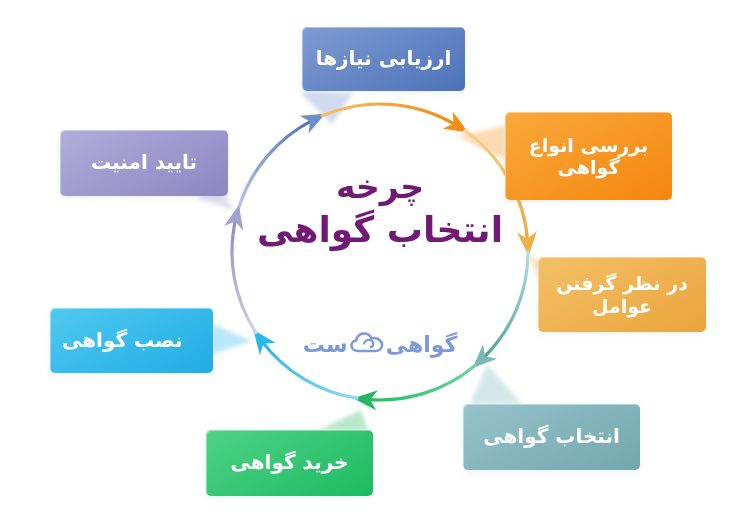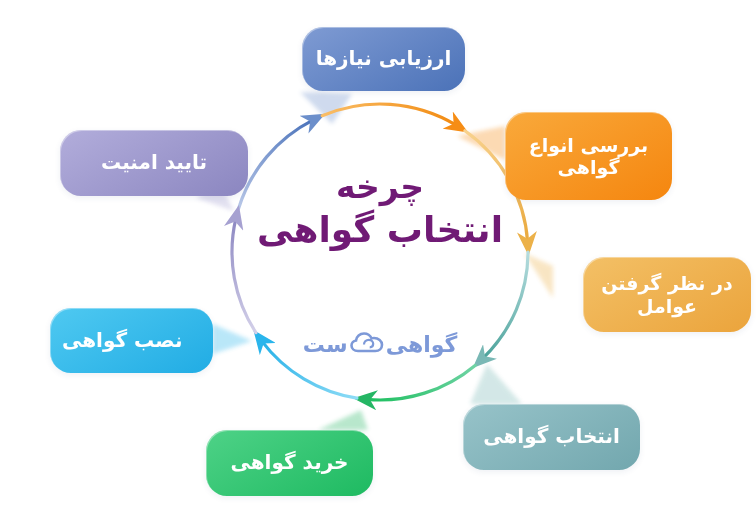--- a/index.html
+++ b/index.html
@@ -1,21 +1,21 @@
 <!DOCTYPE html>
 <html lang="fa"><head>
 <meta charset="utf-8">
 <style>
   html,body{margin:0;padding:0;background:#fff;}
   body{font-family:"DejaVu Sans","Liberation Sans",sans-serif;}
   .stage{position:relative;width:756px;height:520px;background:#fff;overflow:hidden;}
   .ring-svg{position:absolute;left:0;top:0;width:756px;height:520px;}
   .step{
     position:absolute;
-    border-radius:21px;
+    border-radius:5px;
     display:flex;align-items:center;justify-content:center;
     color:#fff;font-weight:bold;text-align:center;direction:rtl;
     font-size:20px;line-height:1.18;
     padding:6px 12px;box-sizing:border-box;
     box-shadow:inset 1px 1px 0 rgba(255,255,255,.38), 0 2px 6px rgba(40,60,120,.08);
   }
   .step.two-line{font-size:19px;}
   .center-title{
     position:absolute;left:250px;top:166px;width:260px;
     text-align:center;direction:rtl;font-weight:bold;
@@ -111,33 +111,33 @@
       <path d="M255.9,332.6 A148,148 0 0 1 235.8,218.7" stroke="url(#grad6)" marker-end="url(#head6)"></path>
     </g>
   </svg>
 
   <div class="step" style="left: 302px; top: 27px; width: 163px; height: 64px; background: linear-gradient(150deg, rgb(127, 155, 211), rgb(75, 114, 184));">
       <span>ارزیابی نیازها</span>
     </div>
   <div class="step two-line" style="left: 505px; top: 112px; width: 167px; height: 88px; background: linear-gradient(150deg, rgb(249, 169, 59), rgb(245, 134, 15));">
       <span>بررسی انواع گواهی</span>
     </div>
-  <div class="step two-line" style="left: 583px; top: 257px; width: 168px; height: 75px; background: linear-gradient(150deg, rgb(243, 192, 102), rgb(235, 164, 60));">
+  <div class="step two-line" style="left: 538px; top: 257px; width: 168px; height: 75px; background: linear-gradient(150deg, rgb(243, 192, 102), rgb(235, 164, 60));">
       <span>در نظر گرفتن عوامل</span>
     </div>
   <div class="step" style="left: 463px; top: 404px; width: 177px; height: 66px; background: linear-gradient(150deg, rgb(151, 195, 201), rgb(114, 167, 174));">
       <span>انتخاب گواهی</span>
     </div>
   <div class="step" style="left: 206px; top: 430px; width: 167px; height: 66px; background: linear-gradient(150deg, rgb(78, 210, 135), rgb(30, 186, 97));">
       <span>خرید گواهی</span>
     </div>
   <div class="step" style="left: 50px; top: 308px; width: 163px; height: 65px; background: linear-gradient(150deg, rgb(79, 201, 241), rgb(33, 172, 228)); justify-content: flex-end;">
       <span>نصب گواهی</span>
     </div>
-  <div class="step" style="left: 60px; top: 130px; width: 188px; height: 66px; background: linear-gradient(150deg, rgb(178, 173, 219), rgb(139, 134, 192));">
+  <div class="step" style="left: 60px; top: 130px; width: 168px; height: 66px; background: linear-gradient(150deg, rgb(178, 173, 219), rgb(139, 134, 192));">
       <span>تایید امنیت</span>
     </div>
 
   <div class="center-title" style="color: #701a75;">
     <div class="l1">چرخه</div>
     <div class="l2">انتخاب گواهی</div>
   </div>
 
   <div class="logo" style="color: rgb(125, 153, 216);">
     <span>گواهی</span>

